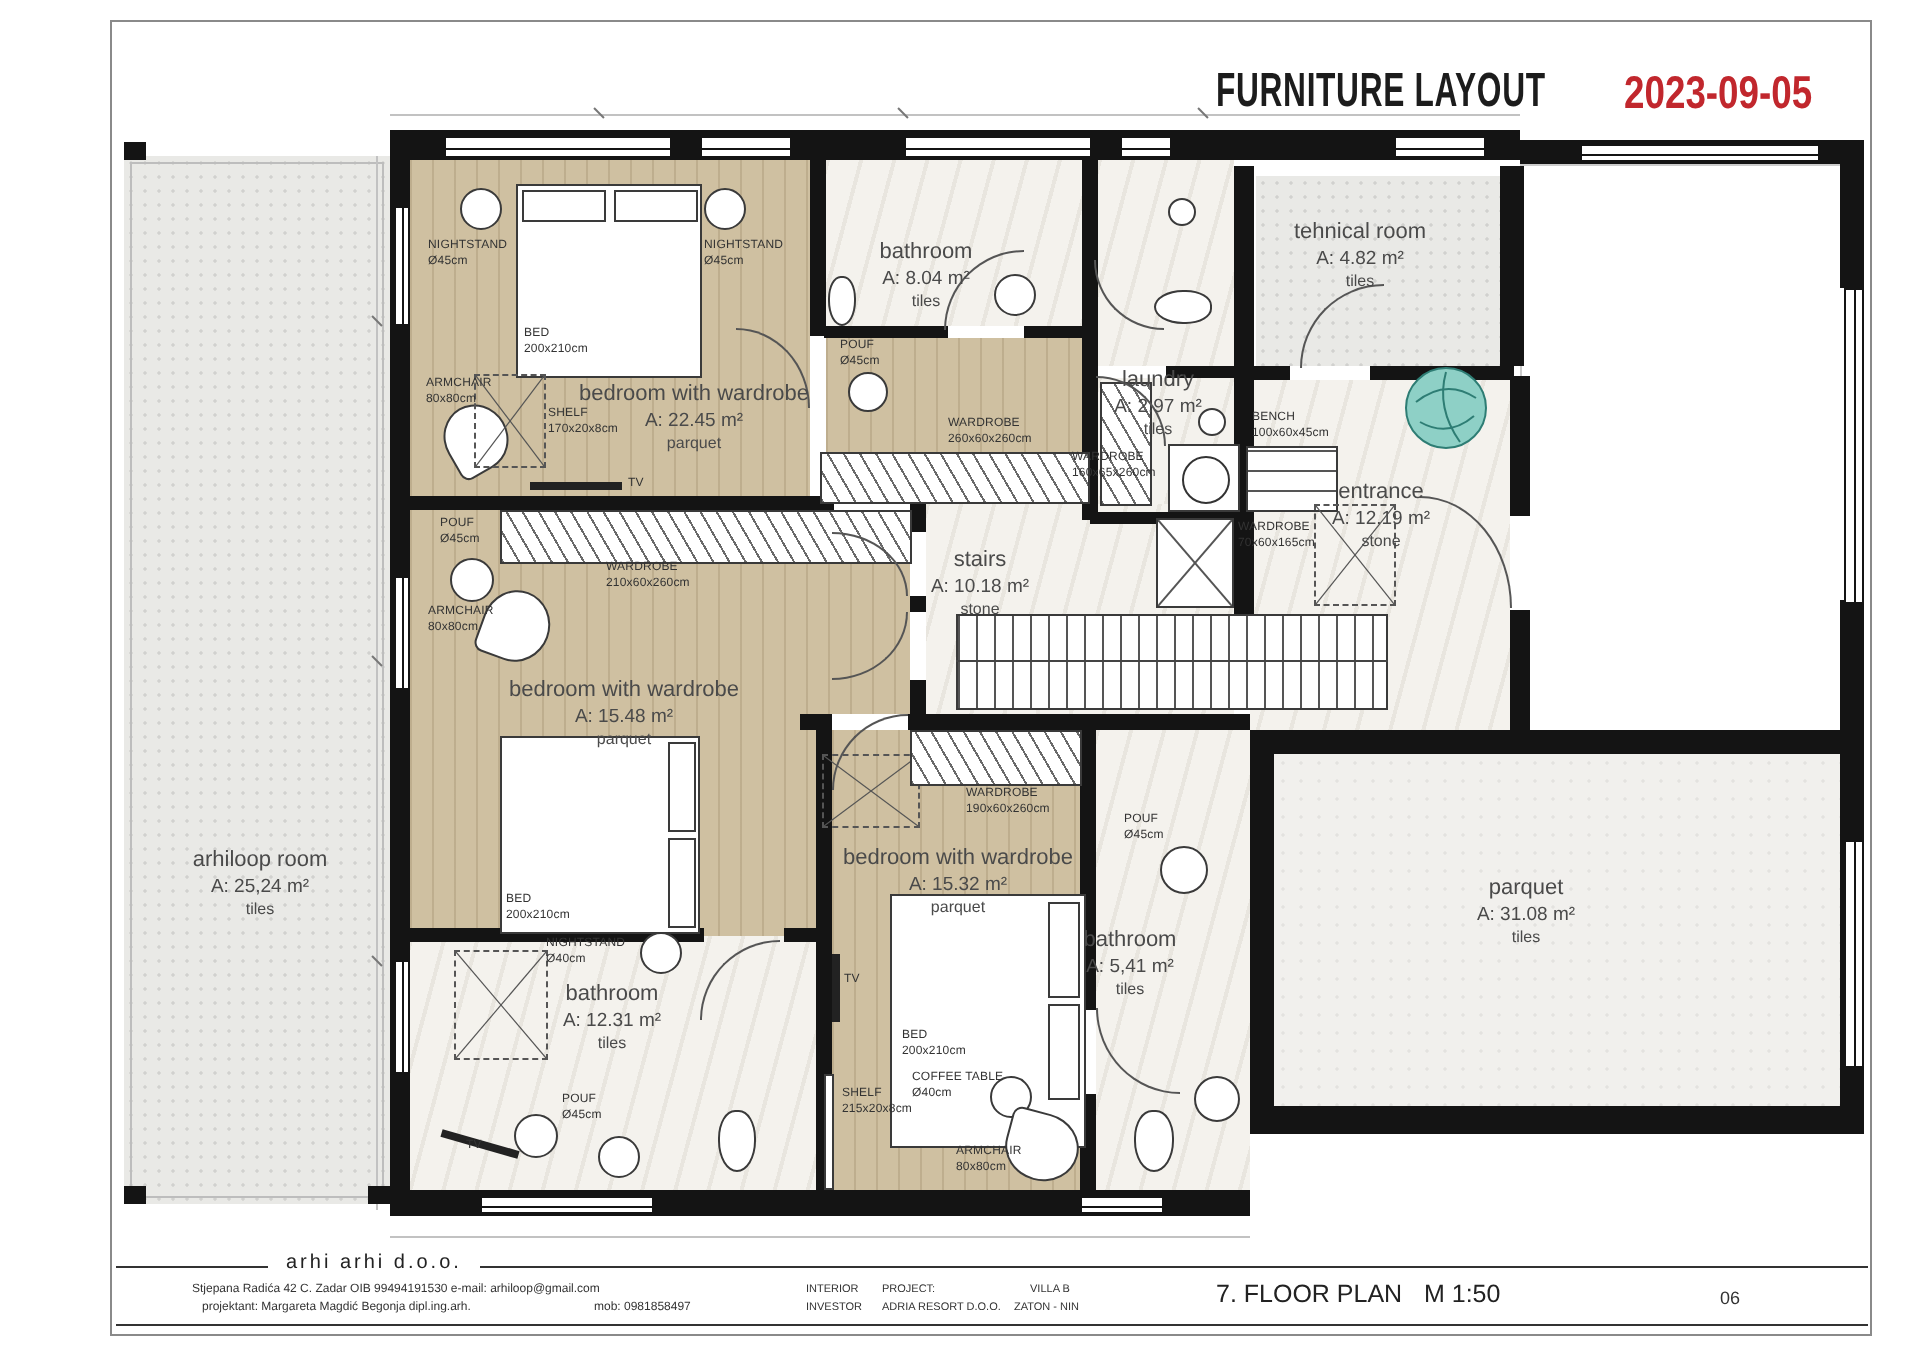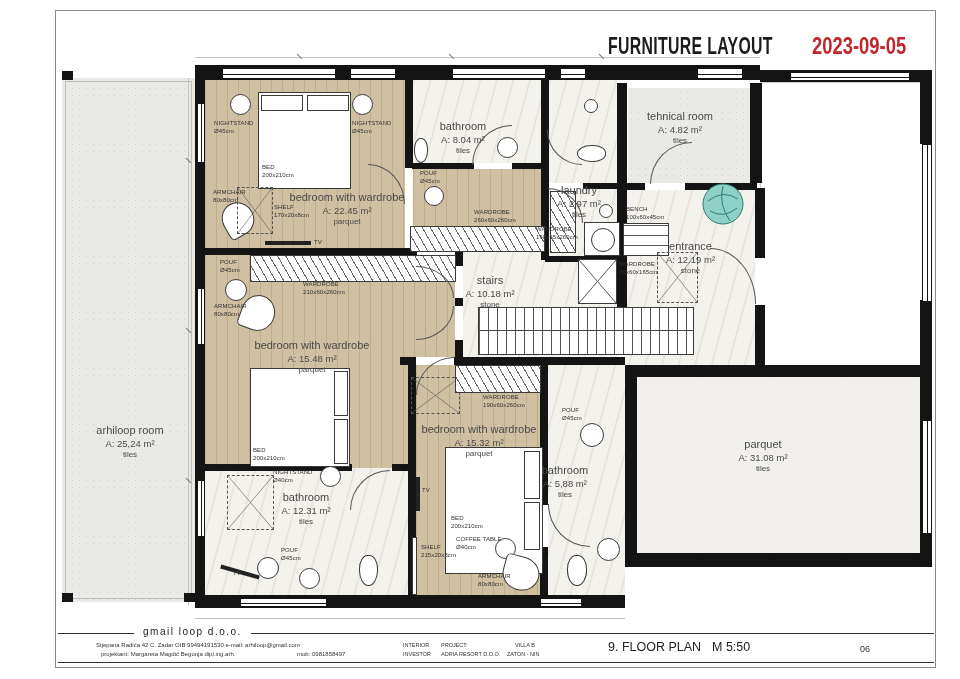--- a/index.html
+++ b/index.html
@@ -286,21 +286,21 @@
   <div class="rarea">A: 12.31 m²</div>
   <div class="rfloor">tiles</div>
 </div>
 <div class="a rlabel" style="left:414px;top:423px;width:130px">
   <div class="rname">bedroom with wardrobe</div>
   <div class="rarea">A: 15.32 m²</div>
   <div class="rfloor">parquet</div>
 </div>
 <div class="a rlabel" style="left:521px;top:464px;width:88px">
   <div class="rname">bathroom</div>
-  <div class="rarea">A: 5,88 m²</div>
+  <div class="rarea">A: 5,41 m²</div>
   <div class="rfloor">tiles</div>
 </div>
 <div class="a rlabel" style="left:713px;top:438px;width:100px">
   <div class="rname">parquet</div>
   <div class="rarea">A: 31.08 m²</div>
   <div class="rfloor">tiles</div>
 </div>
 
 <div class="a flabel" style="left:214px;top:120px">NIGHTSTAND
 Ø45cm</div>
@@ -345,25 +345,25 @@
 <div class="a flabel" style="left:421px;top:544px">SHELF
 215x20x8cm</div>
 <div class="a flabel" style="left:456px;top:536px">COFFEE TABLE
 Ø40cm</div>
 <div class="a flabel" style="left:478px;top:573px">ARMCHAIR
 80x80cm</div>
 <div class="a flabel" style="left:422px;top:487px">TV</div>
 
 <div class="a" style="left:58px;top:633px;width:876px;height:1px;background:#333"></div>
 <div class="a" style="left:58px;top:662px;width:876px;height:1px;background:#333"></div>
-<div class="a company" style="left:134px;top:626px">gmail loop   d.o.o.</div>
+<div class="a company" style="left:134px;top:626px">arhi arhi   d.o.o.</div>
 <div class="a ft" style="left:96px;top:642px">Stjepana Radića 42 C. Zadar    OIB 99494191530    e-mail: arhiloop@gmail.com</div>
 <div class="a ft" style="left:101px;top:651px">projektant: Margareta Magdić Begonja  dipl.ing.arh.</div>
 <div class="a ft" style="left:297px;top:651px">mob: 0981858497</div>
 <div class="a ft2" style="left:403px;top:642px">INTERIOR</div>
 <div class="a ft2" style="left:441px;top:642px">PROJECT:</div>
 <div class="a ft2" style="left:515px;top:642px">VILLA  B</div>
 <div class="a ft2" style="left:403px;top:651px">INVESTOR</div>
 <div class="a ft2" style="left:441px;top:651px">ADRIA RESORT D.O.O.</div>
 <div class="a ft2" style="left:507px;top:651px">ZATON - NIN</div>
-<div class="a plantitle" style="left:608px;top:640px">9. FLOOR PLAN</div>
-<div class="a plantitle" style="left:712px;top:640px">M 5:50</div>
+<div class="a plantitle" style="left:608px;top:640px">7. FLOOR PLAN</div>
+<div class="a plantitle" style="left:712px;top:640px">M 1:50</div>
 <div class="a pagenum" style="left:860px;top:644px">06</div>
 
 </body></html>

